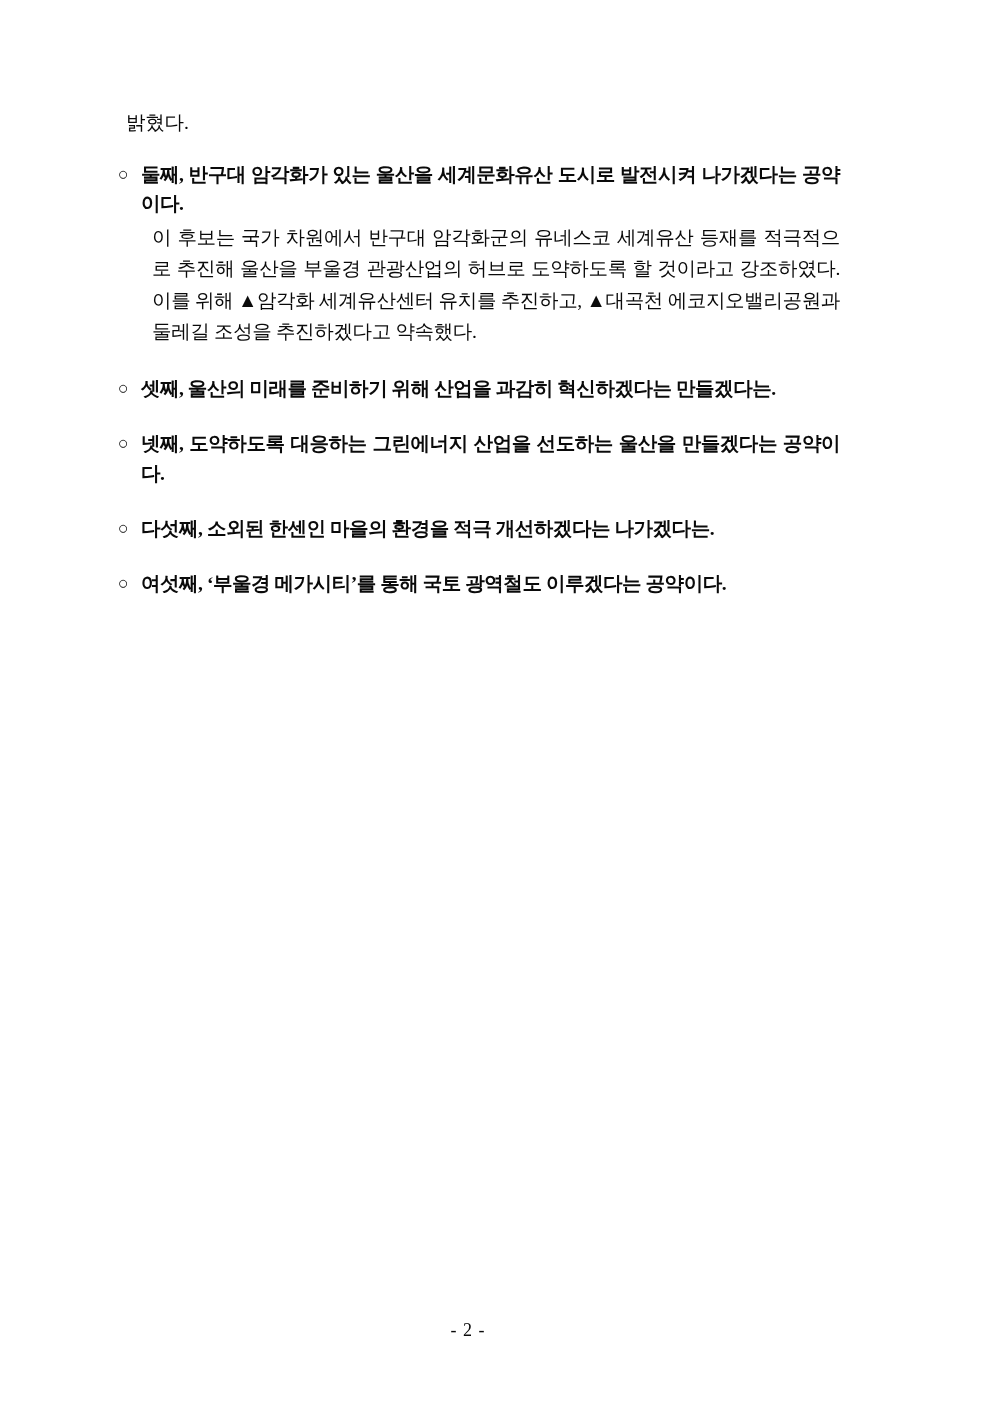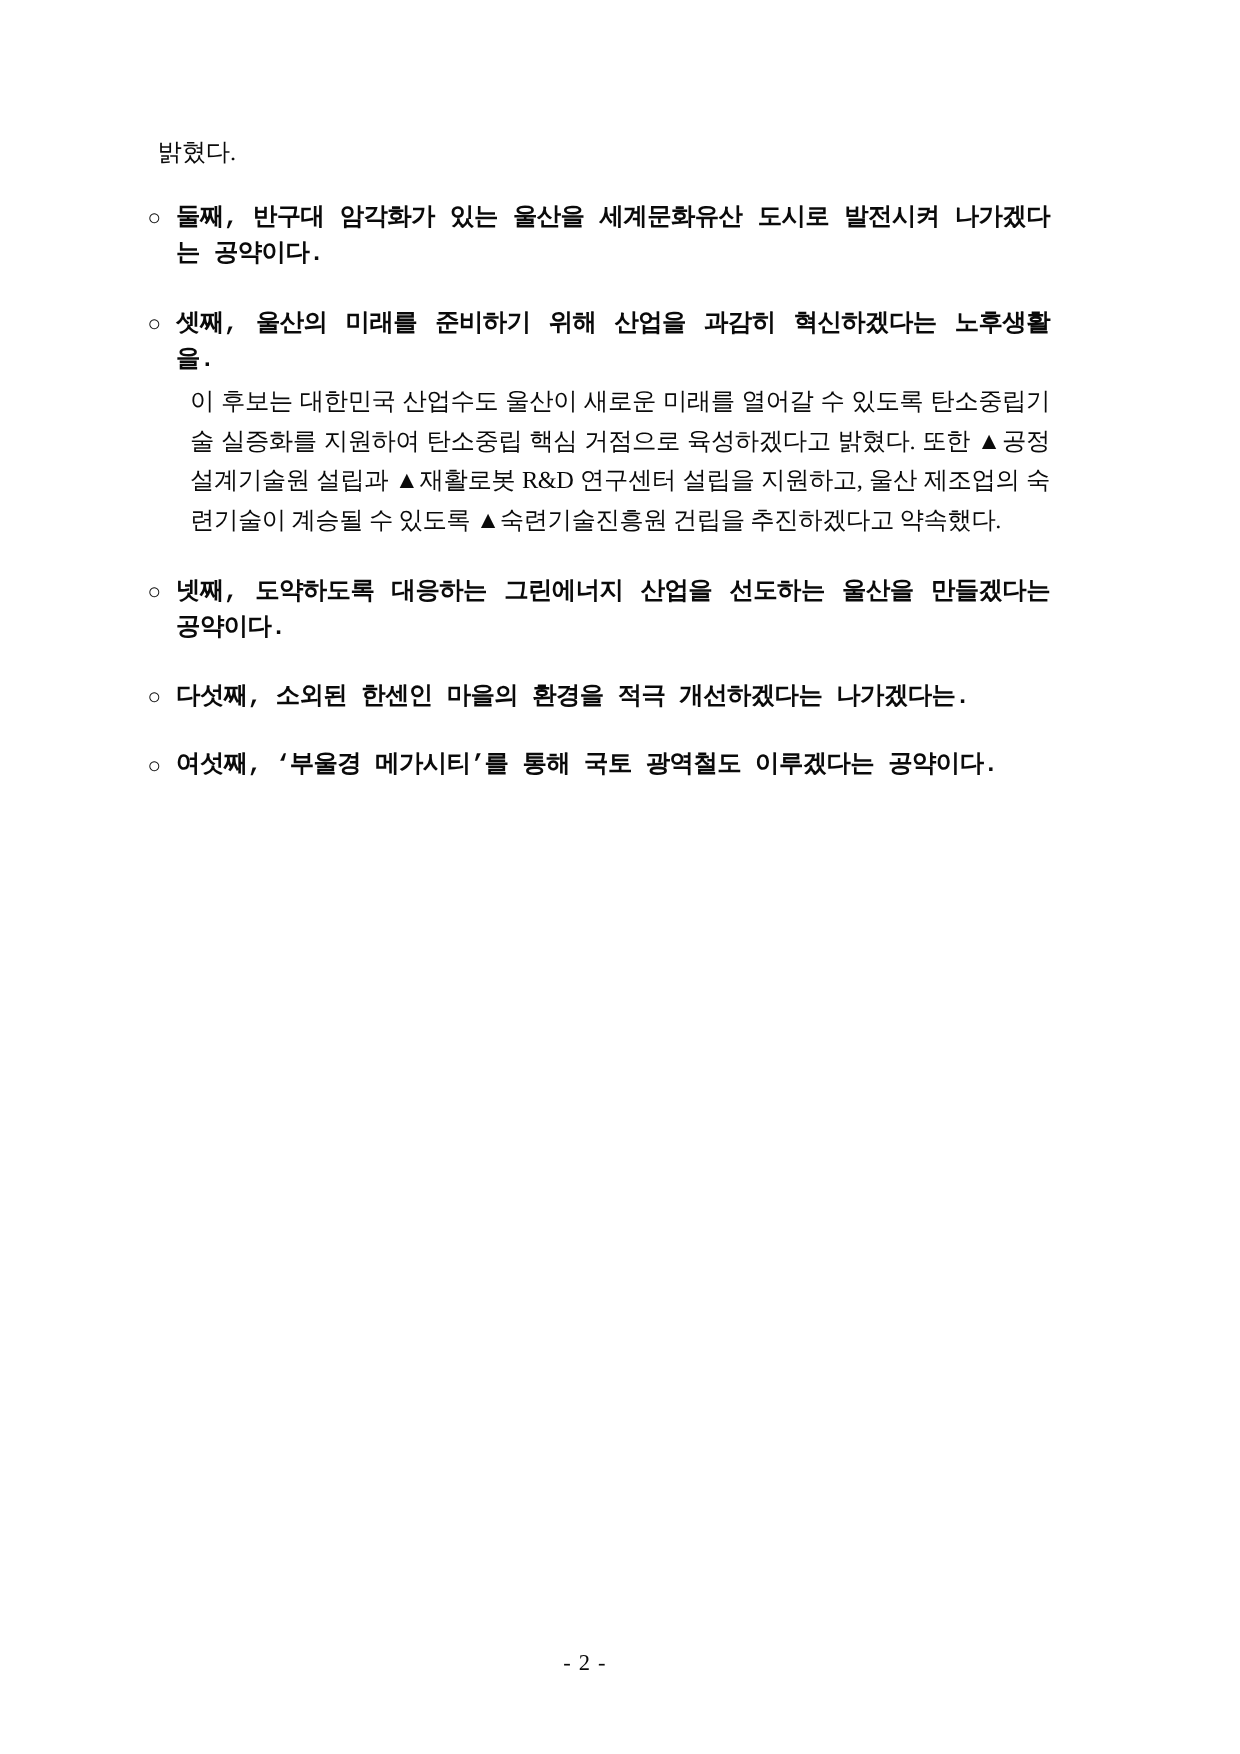--- a/index.html
+++ b/index.html
@@ -47,21 +47,20 @@
     font-family: "Liberation Sans", sans-serif;
   }
   .heading-text {
     font-weight: bold;
     font-size: 19.5px;
     line-height: 1.5;
     letter-spacing: -0.45px;
     text-align: justify;
     text-justify: inter-character;
     flex: 1 1 auto;
-    font-family: Liberation Mono, monospace;
   }
 
   .body-para {
     font-size: 19.5px;
     line-height: 1.62;
     letter-spacing: -0.35px;
     text-align: justify;
     text-justify: inter-character;
     margin: 3px 0 0 34px;
     text-indent: 0;
@@ -82,28 +81,28 @@
 
 <div class="page">
 
   <p class="lead-line">밝혔다.</p>
 
   <div class="section">
     <div class="heading-row">
       <span class="bullet-mark">○</span>
       <span class="heading-text">둘째, 반구대 암각화가 있는 울산을 세계문화유산 도시로 발전시켜 나가겠다는 공약이다.</span>
     </div>
+    <p class="body-para">이 후보는 국가 차원에서 반구대 암각화군의 유네스코 세계유산 등재를 적극적으로 추진해 울산을 부울경 관광산업의 허브로 도약하도록 할 것이라고 강조하였다. 이를 위해 ▲암각화 세계유산센터 유치를 추진하고, ▲대곡천 에코지오밸리공원과 둘레길 조성을 추진하겠다고 약속했다.</p>
   </div>
 
   <div class="section">
     <div class="heading-row">
       <span class="bullet-mark">○</span>
-      <span class="heading-text">셋째, 울산의 미래를 준비하기 위해 산업을 과감히 혁신하겠다는 노후생활을.</span>
+      <span class="heading-text">셋째, 울산의 미래를 준비하기 위해 산업을 과감히 혁신하겠다는 만들겠다는.</span>
     </div>
-    <p class="body-para">이 후보는 대한민국 산업수도 울산이 새로운 미래를 열어갈 수 있도록 탄소중립기술 실증화를 지원하여 탄소중립 핵심 거점으로 육성하겠다고 밝혔다. 또한 ▲공정설계기술원 설립과 ▲재활로봇 R&amp;D 연구센터 설립을 지원하고, 울산 제조업의 숙련기술이 계승될 수 있도록 ▲숙련기술진흥원 건립을 추진하겠다고 약속했다.</p>
   </div>
 
   <div class="section">
     <div class="heading-row">
       <span class="bullet-mark">○</span>
       <span class="heading-text">넷째, 도약하도록 대응하는 그린에너지 산업을 선도하는 울산을 만들겠다는 공약이다.</span>
     </div>
   </div>
 
   <div class="section">

